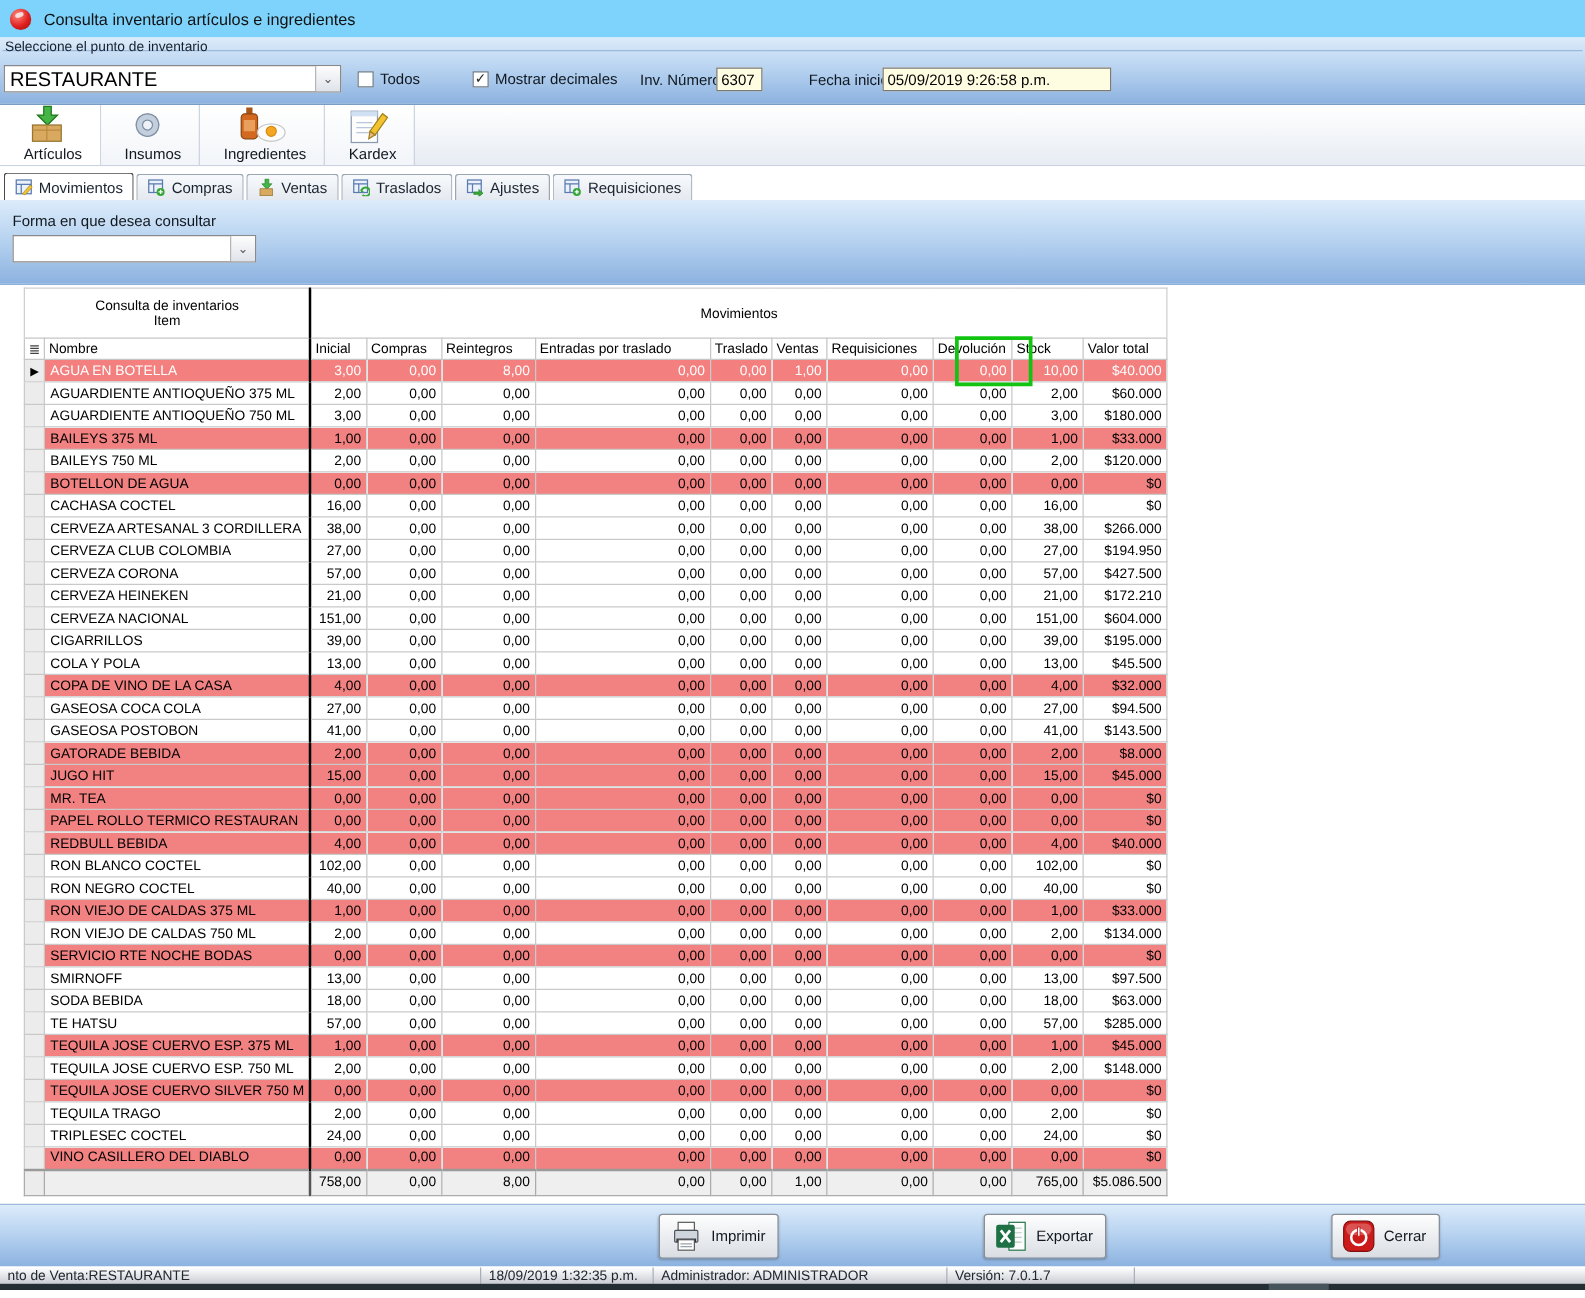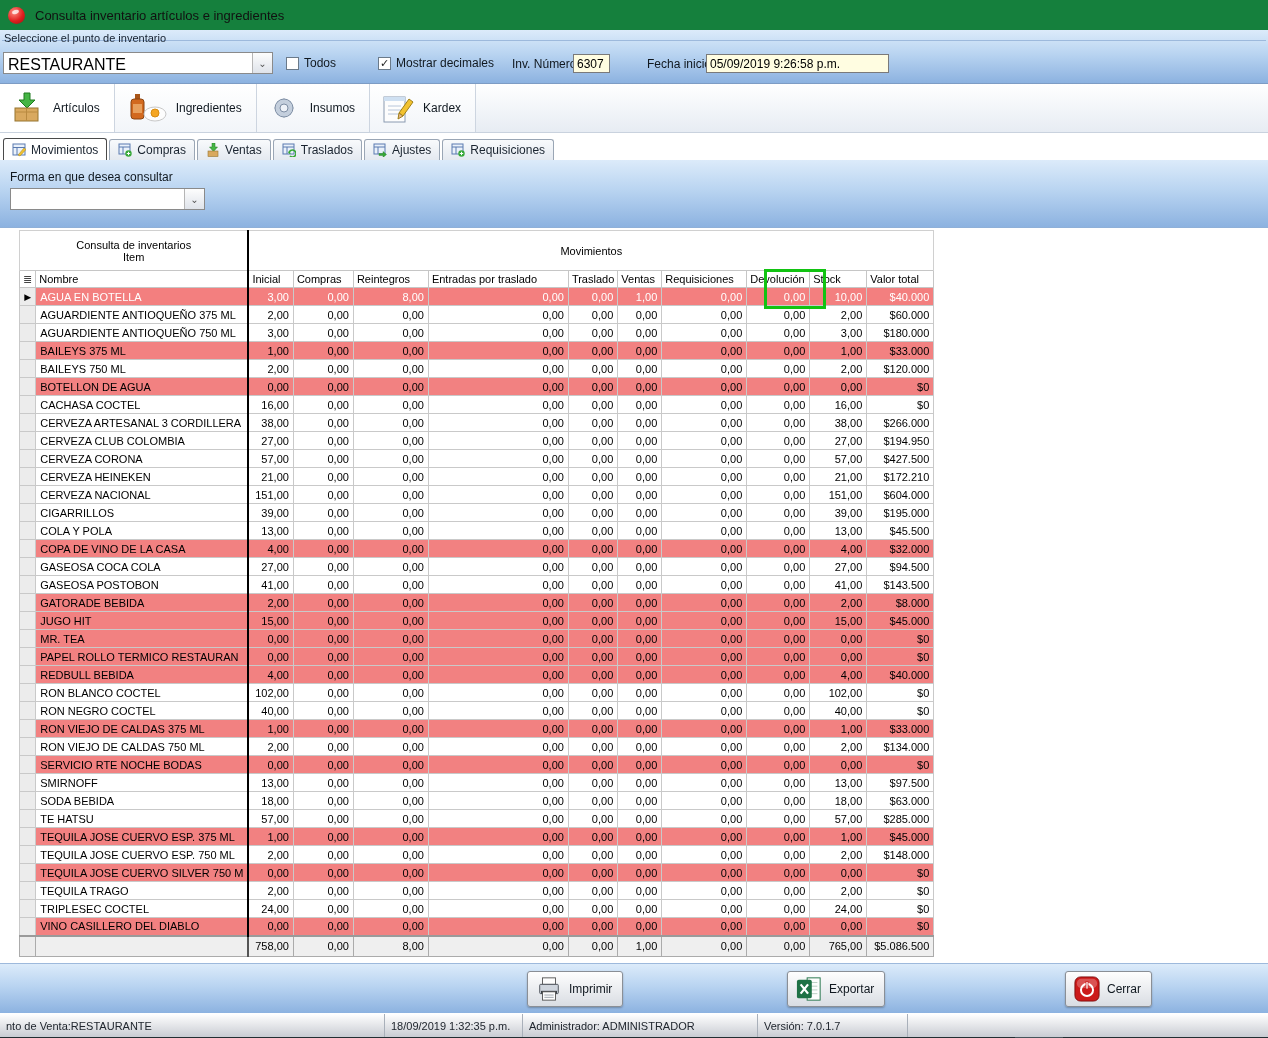--- a/index.html
+++ b/index.html
@@ -1,21 +1,21 @@
 <!DOCTYPE html>
 <html><head>
 <meta charset="utf-8">
 <style>
   * { box-sizing: border-box; margin: 0; padding: 0; }
   html,body { width:1268px; height:1038px; overflow:hidden; background:#fff;
     font-family:"Liberation Sans", sans-serif; }
   .window { position:relative; width:1268px; height:1038px; background:#fff; }
 
   
-  .titlebar { height:30px; background:#15803d; display:flex; align-items:center; padding-left:8px; }
+  .titlebar { height:30px; background:#7dd3fc; display:flex; align-items:center; padding-left:8px; }
   .app-icon { width:17px; height:17px; border-radius:50%;
     background:radial-gradient(circle at 35% 30%, #ff8a7e, #e02020 55%, #9c0c0c);
     position:relative; flex:0 0 auto; }
   .app-icon::after { content:""; position:absolute; left:4px; top:3px; width:7px; height:4px;
     border-radius:50%; background:rgba(255,255,255,.75); transform:rotate(-20deg); }
   .titlebar .title { margin-left:10px; font-size:13px; color:#111; }
 
   
   .bluepanel { background:linear-gradient(180deg,#dcebfa 0%,#b9d4f1 45%,#8cb2e0 100%); }
   .panel1 { height:54px; position:relative; border-bottom:1px solid #7d9cc4; }
@@ -39,21 +39,21 @@
   .flabel { position:absolute; font-size:12px; color:#10181f; top:9px; }
   .ffield { position:absolute; top:6px; height:19px; background:#fffde1; border:1px solid #7a7a7a;
     font-size:12px; padding:2px 3px; font-family:"Liberation Sans",sans-serif; }
   .lbl-inv { left:512px; } .fld-inv { left:573px; width:37px; }
   .lbl-fec { left:647px; } .fld-fec { left:706px; width:183px; }
 
   
   .toolbar { height:49px; background:linear-gradient(#ffffff,#e7ecf3); border-bottom:1px solid #c9d2de;
     display:flex; }
   .tool-btn { display:flex; align-items:center; padding:0 14px 0 10px; border-right:1px solid #cdd5e0;
-    background:linear-gradient(#ffffff,#f2f5f9); cursor:default; }
+    background:linear-gradient(#ffffff,#f2f5f9); cursor:default;flex-direction:column; }
   .tool-btn.active { background:#fff; }
   .tool-btn .lbl { font-size:12px; margin-left:9px; color:#101820; }
   .tool-btn svg { display:block; }
 
   
   .tabgap { height:5px; background:#fff; }
   .tabstrip { height:22px; background:#fff; display:flex; align-items:flex-end; padding-left:3px; }
   .tab { display:flex; align-items:center; height:21px; padding:0 8px; font-size:12px;
     border:1px solid #9aa6b5; border-bottom:none; border-radius:3px 3px 0 0; margin-right:2px;
     background:linear-gradient(#f8fafc,#e4e9f0); color:#1a2430; }
@@ -93,21 +93,21 @@
 
   
   .footer { height:50px; position:relative; border-top:1px solid #9db9dc; }
   .fbtn { position:absolute; top:7px; height:36px; display:flex; align-items:center; padding:0 10px 0 8px;
     background:linear-gradient(#fefefe,#d9dde3); border:1px solid #8a8f96; border-radius:3px;
     box-shadow:0 1px 2px rgba(0,0,0,.25); font-size:12px; color:#101820; }
   .fbtn .lbl { margin-left:7px; }
   .fbtn-imprimir { left:527px; } .fbtn-exportar { left:787px; } .fbtn-cerrar { left:1065px; }
 
   
-  .statusbar { height:24px; background:linear-gradient(#ffffff,#c9ccd3); border-top:1px solid #fff;
+  .statusbar { height:14px; background:linear-gradient(#ffffff,#c9ccd3); border-top:1px solid #fff;
     display:flex; font-size:11px; color:#20262e; align-items:center; }
   .sseg { padding:0 6px; border-right:1px solid #a9b0ba; height:100%; display:flex; align-items:center; }
   .sseg:last-child { border-right:none; }
   .s1 { width:385px; } .s2 { width:138px; } .s3 { width:235px; } .s4 { width:150px; } .s5 { flex:1; }
 
   .taskbar { height:5px; background:#222e33; position:relative; }
   .taskbar .seg { position:absolute; left:1015px; width:48px; top:0; bottom:0; background:#46545b; }
 </style>
 </head>
 <body>
@@ -145,37 +145,37 @@
   <div class="toolbar">
     <div class="tool-btn active">
       <svg width="34" height="32" viewBox="0 0 34 32">
         <path d="M14 1 h6 v7 h5 l-8 8 -8 -8 h5 z" fill="#45b545" stroke="#1e7a1e" stroke-width="1"></path>
         <rect x="5" y="16" width="23" height="13" fill="#d9a95f" stroke="#96752f"></rect>
         <path d="M5 20 h23 M16.5 16 v13" stroke="#b98a40" fill="none"></path>
       </svg>
       <span class="lbl">Artículos</span>
     </div>
     <div class="tool-btn">
+      <svg width="34" height="32" viewBox="0 0 32 32">
+        <rect x="9" y="9" width="14" height="14" fill="#b4c0d0" transform="rotate(45 16 16)"></rect>
+        <rect x="9" y="9" width="14" height="14" fill="#b4c0d0"></rect>
+        <circle cx="16" cy="16" r="9" fill="#c4cfdd" stroke="#7e8ea4"></circle>
+        <circle cx="16" cy="16" r="4" fill="#eef2f8" stroke="#7e8ea4"></circle>
+      </svg>
+      <span class="lbl">Insumos</span>
+    </div>
+    <div class="tool-btn">
       <svg width="42" height="32" viewBox="0 0 42 32">
         <rect x="10" y="2" width="5" height="7" fill="#a85518"></rect>
         <rect x="6" y="7" width="13" height="20" rx="3" fill="#d2691e" stroke="#8a4511"></rect>
         <rect x="8" y="12" width="9" height="9" fill="#e8a05c"></rect>
         <ellipse cx="30" cy="22" rx="11" ry="7" fill="#fdfdfd" stroke="#c8c8c8"></ellipse>
         <circle cx="30" cy="21" r="4" fill="#f5a623" stroke="#d88c10"></circle>
       </svg>
       <span class="lbl">Ingredientes</span>
-    </div>
-    <div class="tool-btn">
-      <svg width="34" height="32" viewBox="0 0 32 32">
-        <rect x="9" y="9" width="14" height="14" fill="#b4c0d0" transform="rotate(45 16 16)"></rect>
-        <rect x="9" y="9" width="14" height="14" fill="#b4c0d0"></rect>
-        <circle cx="16" cy="16" r="9" fill="#c4cfdd" stroke="#7e8ea4"></circle>
-        <circle cx="16" cy="16" r="4" fill="#eef2f8" stroke="#7e8ea4"></circle>
-      </svg>
-      <span class="lbl">Insumos</span>
     </div>
     <div class="tool-btn">
       <svg width="34" height="32" viewBox="0 0 34 32">
         <rect x="4" y="5" width="21" height="25" fill="#fdfdfd" stroke="#8a9ab0"></rect>
         <rect x="4" y="5" width="21" height="4" fill="#cfe0f2"></rect>
         <path d="M8 14 h13 M8 18 h13 M8 22 h13" stroke="#b8c6da"></path>
         <path d="M19 21 L29 7 l4 3 -10 14 z" fill="#f2c230" stroke="#a08018"></path>
         <path d="M19 21 l-1 6 5 -3 z" fill="#e8b88a" stroke="#a08018"></path>
       </svg>
       <span class="lbl">Kardex</span>

